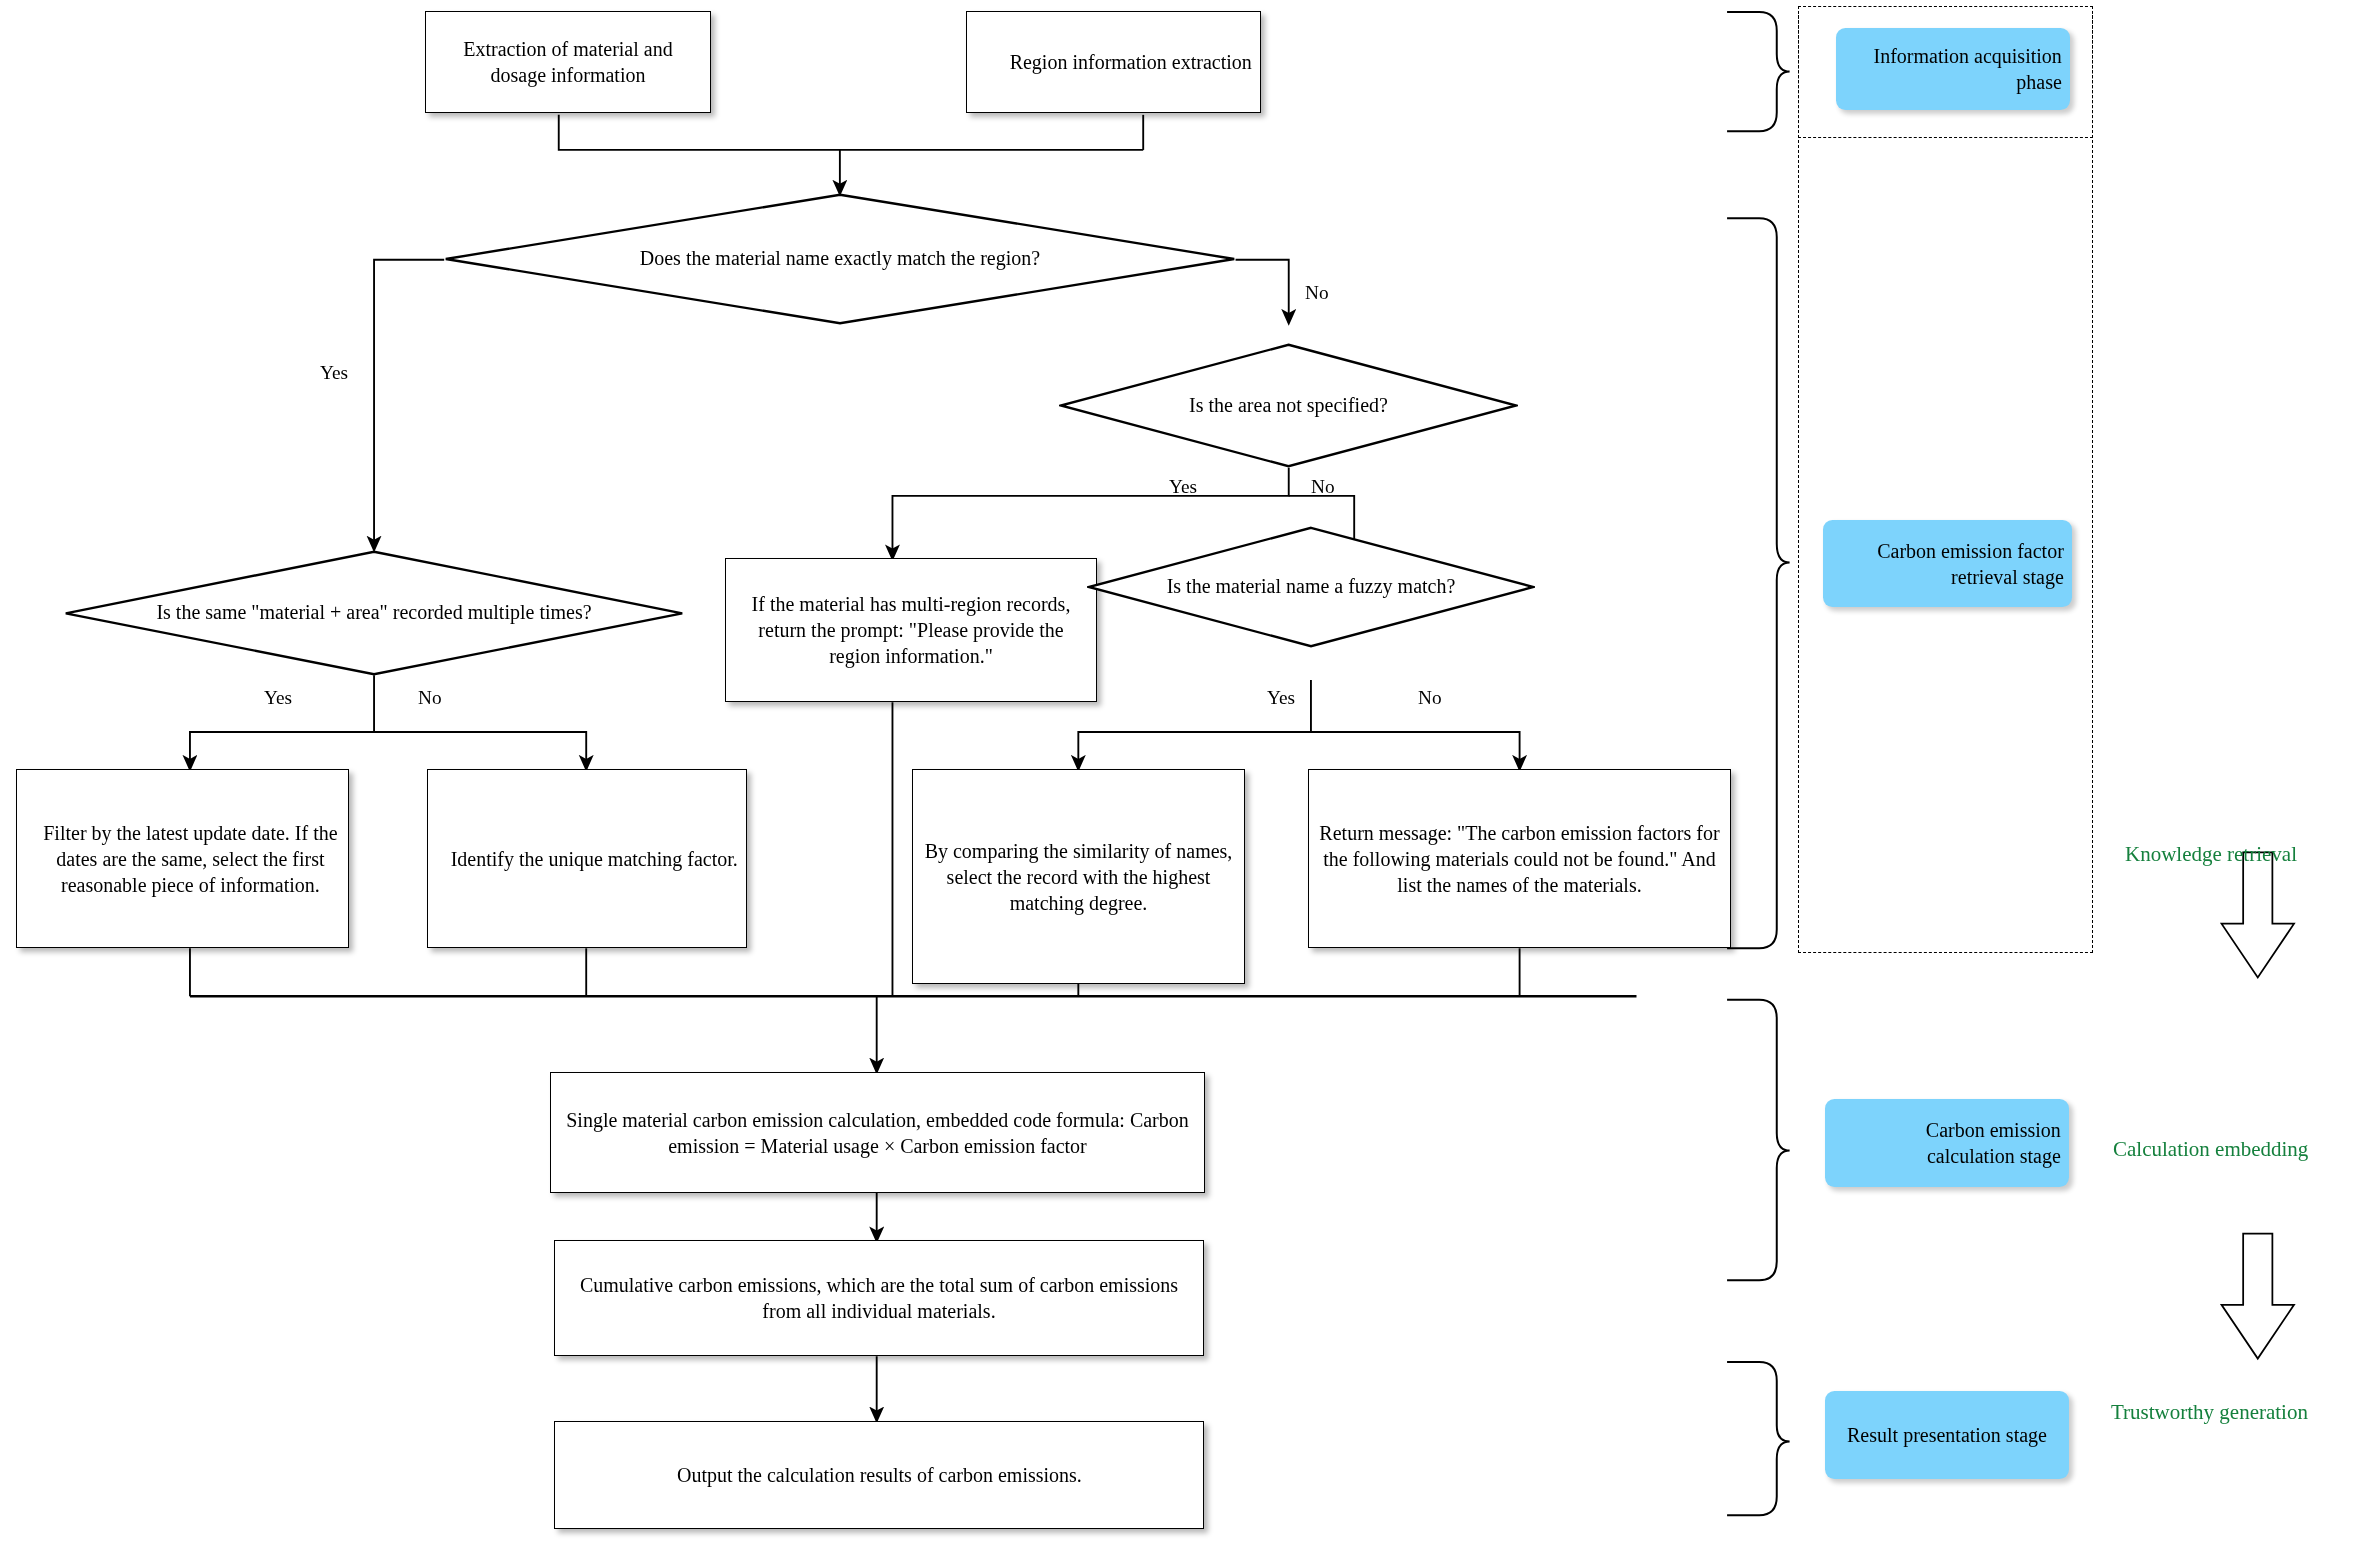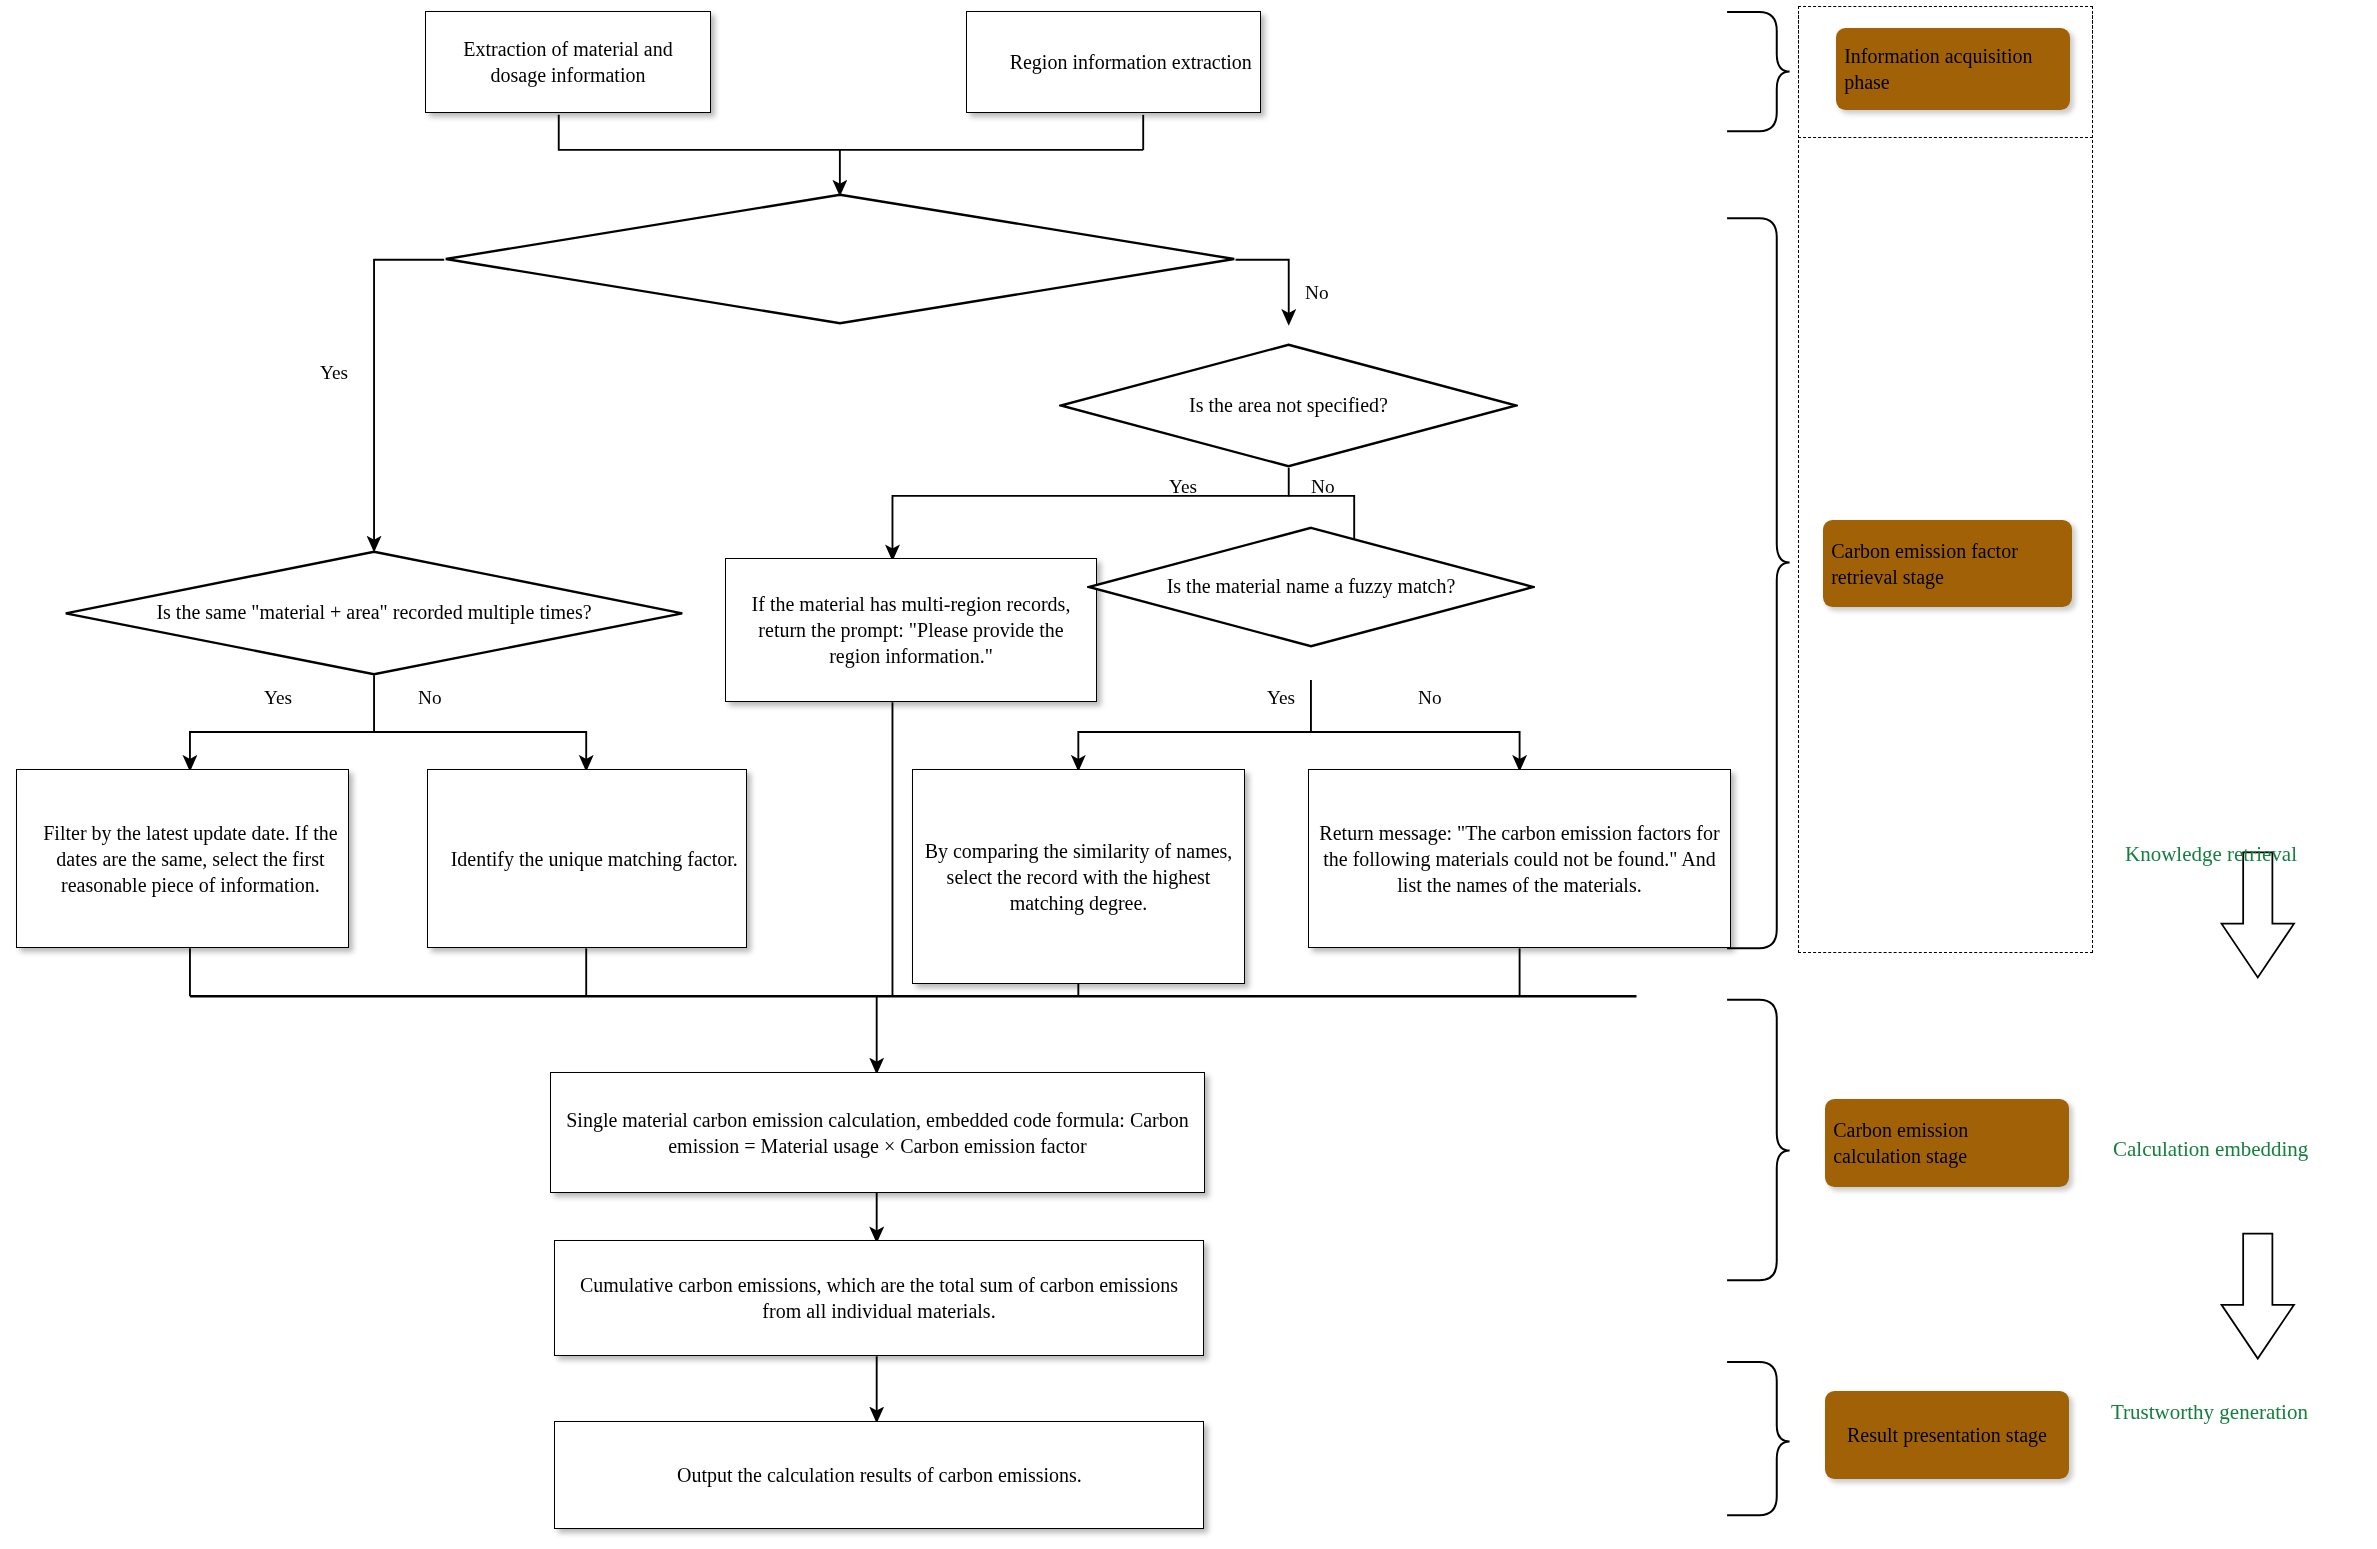--- a/index.html
+++ b/index.html
@@ -65,22 +65,22 @@
     font-size: 19.3px;
     color: #000;
     white-space: nowrap;
   }
   .phase-chip {
     position: absolute;
     box-sizing: border-box;
     display: flex;
     align-items: center;
     justify-content: center;
-    text-align: left;
-    background: #a16207;
+    text-align: right;
+    background: #7dd3fc;
     border-radius: 9.4px;
     box-shadow: 3.5px 3.5px 5.8px rgba(0,0,0,0.20);
     font-size: 20px;
     line-height: 1.30;
     padding: 5.8px 8.2px;
   }
   .side-label {
     position: absolute;
     font-size: 21px;
     white-space: nowrap;
@@ -158,20 +158,21 @@
   </div>
 
   <div class="node rect" style="left:966px; top:10.5px; width:295px; height:102px;justify-content:flex-end;">
     <span>Region information extraction</span>
   </div>
 
   <div class="diamond-wrap" style="left:444px; top:193px; width:792px; height:132px;">
     <svg class="diamond-shape" viewBox="0 0 1354 226" preserveAspectRatio="none">
       <polygon points="677,3 1351,113 677,223 3,113" fill="#ffffff" stroke="#000" stroke-width="4"></polygon>
     </svg>
+    <div class="diamond-text">Does the material name exactly match the region?</div>
   </div>
 
   <div class="diamond-wrap" style="left:1059px; top:343px; width:459px; height:125px;">
     <svg class="diamond-shape" viewBox="0 0 786 214" preserveAspectRatio="none">
       <polygon points="393,3 783,107 393,211 3,107" fill="#ffffff" stroke="#000" stroke-width="4"></polygon>
     </svg>
     <div class="diamond-text">Is the area not specified?</div>
   </div>
 
   <div class="diamond-wrap" style="left:64px; top:550px; width:620px; height:126px;">

